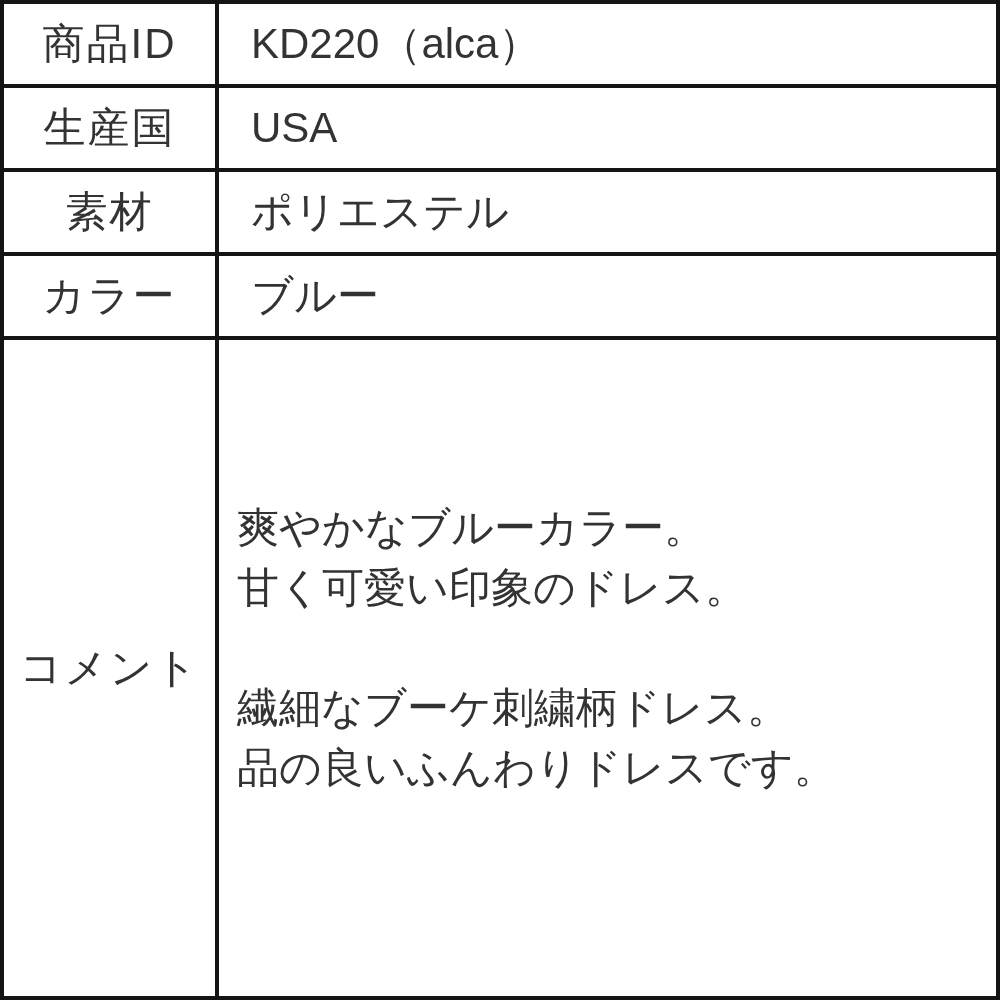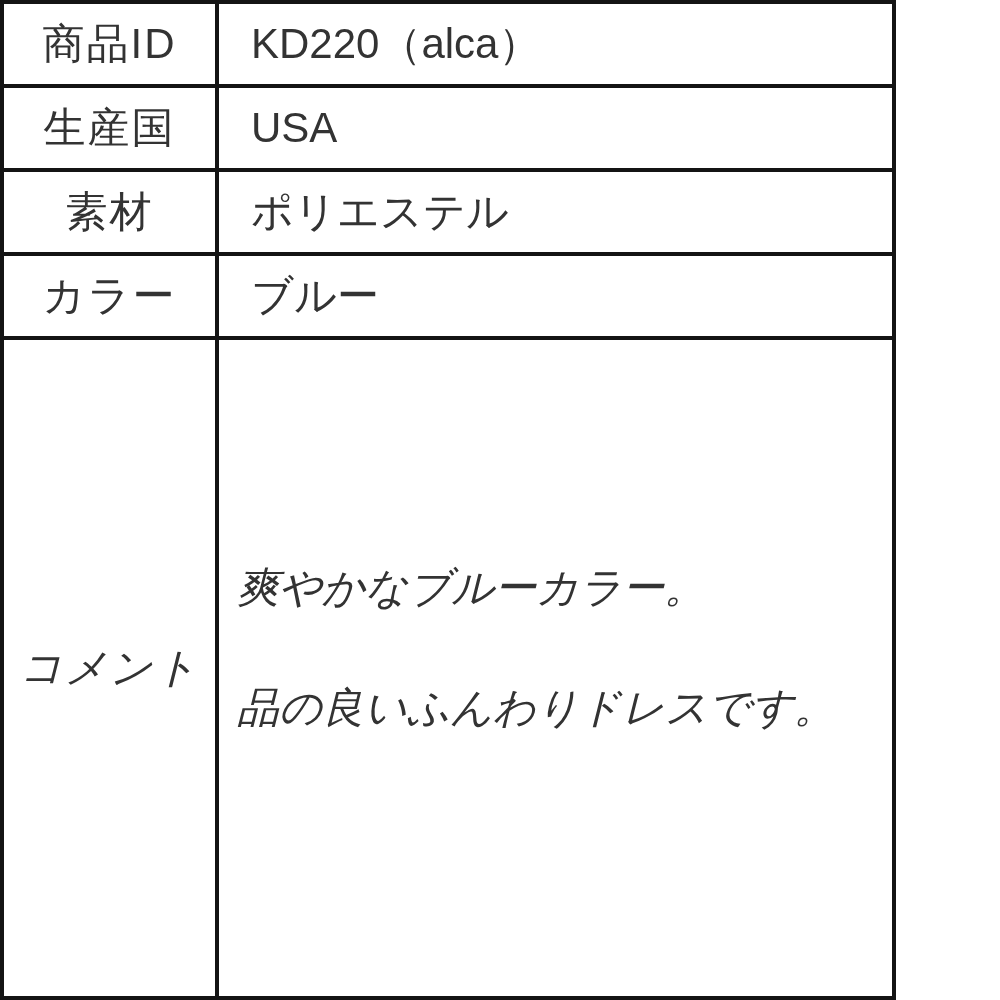--- a/index.html
+++ b/index.html
@@ -3,33 +3,33 @@
 <meta charset="utf-8">
 <style>
   * { margin: 0; padding: 0; box-sizing: border-box; }
   html, body { background: var(--background, #fff); }
   body {
     width: 1000px; height: 1000px;
     font-family: "Liberation Sans", "DejaVu Sans", sans-serif;
     color: var(--text, #333);
   }
   .spec-table {
-    width: 896px; height: 1000px;
+    width: 1000px; height: 1000px;
     display: grid;
     grid-template-columns: 215px 1fr;
     grid-template-rows: 84px 84px 84px 84px 1fr;
     border: 4px solid var(--border, #141414);
     background: var(--background, #fff);
   }
   .row { display: contents; }
   .cell {
     border-bottom: 4px solid var(--border, #141414);
     overflow: hidden;
   }
-  .row:last-child .cell { border-bottom: none; font-style: italic; }
+  .row:last-child .cell { border-bottom: none; }
   .cell.label {
     border-right: 4px solid var(--border, #141414);
     display: flex; align-items: center; justify-content: center;
     font-size: 42px;
     letter-spacing: 2px;
   }
   .cell.value {
     display: flex; align-items: center;
     padding-left: 32px;
     font-size: 42px;
@@ -70,18 +70,20 @@
 
   <div class="row">
     <div class="cell label">カラー</div>
     <div class="cell value">ブルー</div>
   </div>
 
   <div class="row">
     <div class="cell label">コメント</div>
     <div class="cell value comment-value">
       <div class="comment-line">爽やかなブルーカラー。</div>
+      <div class="comment-line">甘く可愛い印象のドレス。</div>
       <div class="comment-line"></div>
+      <div class="comment-line">繊細なブーケ刺繍柄ドレス。</div>
       <div class="comment-line">品の良いふんわりドレスです。</div>
     </div>
   </div>
 
 </div>
 
 </body></html>

